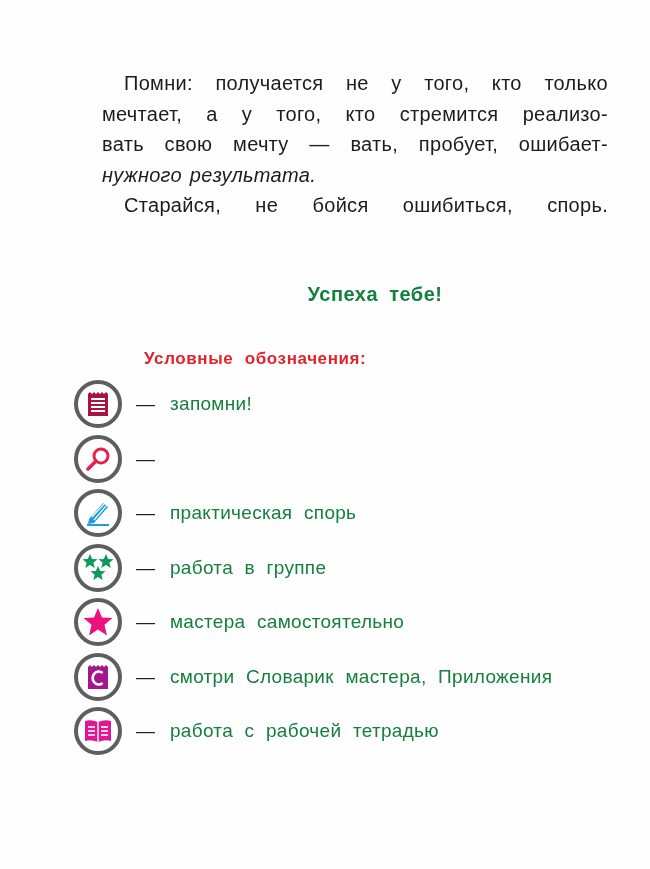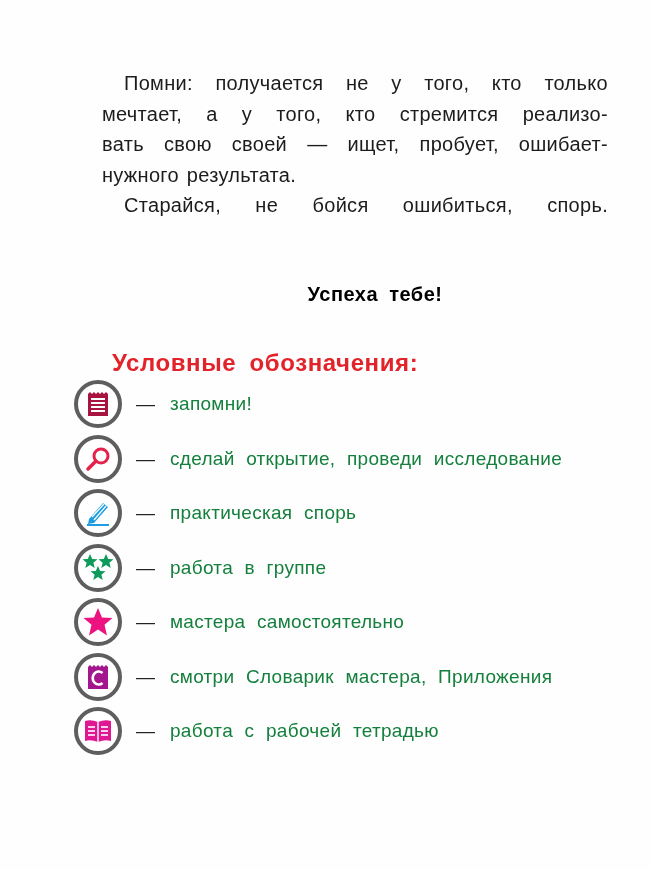--- a/index.html
+++ b/index.html
@@ -22,42 +22,42 @@
     }
     .line {
       height: 30.5px;
       line-height: 30.5px;
       white-space: nowrap;
       text-align: justify;
       text-align-last: justify;
       word-spacing: 2px;
     }
     .line.indent { padding-left: 22px; }
-    .line.last { text-align-last: left; }
+    .line.last { text-align-last: left; font-style: italic; }
 
     .success {
       position: absolute;
       top: 283px;
       left: 0; width: 650px;
       text-align: center;
       padding-left: 100px;
       box-sizing: border-box;
       font-weight: bold;
       font-size: 20px;
       letter-spacing: 0.5px;
       word-spacing: 5px;
-      color: #000000;
+      color: #15803d;
     }
 
     .legend-title {
       position: absolute;
       top: 349px;
-      left: 112px;
+      left: 144px;
       font-weight: bold;
-      font-size: 24px;
+      font-size: 17px;
       color: #e2232a;
       letter-spacing: 0.6px;
       word-spacing: 6px;
     }
 
     .legend-list { position: absolute; left: 74px; top: 381px; width: 560px; }
     .legend-item {
       position: absolute;
       left: 0;
       height: 46px;
@@ -88,21 +88,21 @@
     }
   </style>
 </head>
 <body>
 
 <div class="page">
 
   <div class="para-block" style="top:68px;">
     <div class="line indent">Помни: получается не у того, кто только</div>
     <div class="line">мечтает, а у того, кто стремится реализо-</div>
-    <div class="line">вать свою своей — ищет, пробует, ошибает-</div>
+    <div class="line">вать свою мечту — вать, пробует, ошибает-</div>
     <div class="line last">нужного результата.</div>
     <div class="line indent">Старайся, не бойся ошибиться, спорь.</div>
   </div>
 
   <div class="success">Успеха тебе!</div>
 
   <div class="legend-title">Условные обозначения:</div>
 
   <div class="legend-list">
 
@@ -121,21 +121,20 @@
     </div>
 
     <div class="legend-item" style="top:54.5px;">
       <div class="icon-ring">
         <svg width="26" height="26" viewBox="0 0 26 26">
           <circle cx="16" cy="10" r="7" fill="none" stroke="#e5224b" stroke-width="3"></circle>
           <line x1="11" y1="15" x2="3" y2="23" stroke="#e5224b" stroke-width="3.5" stroke-linecap="round"></line>
         </svg>
       </div>
       <span class="legend-dash">—</span>
-      <span class="legend-text">сделай открытие, проведи исследование</span>
     </div>
 
     <div class="legend-item" style="top:109px;">
       <div class="icon-ring">
         <svg width="28" height="28" viewBox="0 0 28 28">
           <path d="M5 20 L19 4 L24 8 L10 24 L4 25 Z" fill="#1e9ee0"></path>
           <line x1="8" y1="18" x2="20" y2="5" stroke="#fff" stroke-width="1.2"></line>
           <line x1="10" y1="21" x2="22" y2="7" stroke="#fff" stroke-width="1.2"></line>
           <rect x="3" y="25" width="22" height="2" fill="#1e9ee0"></rect>
         </svg>

